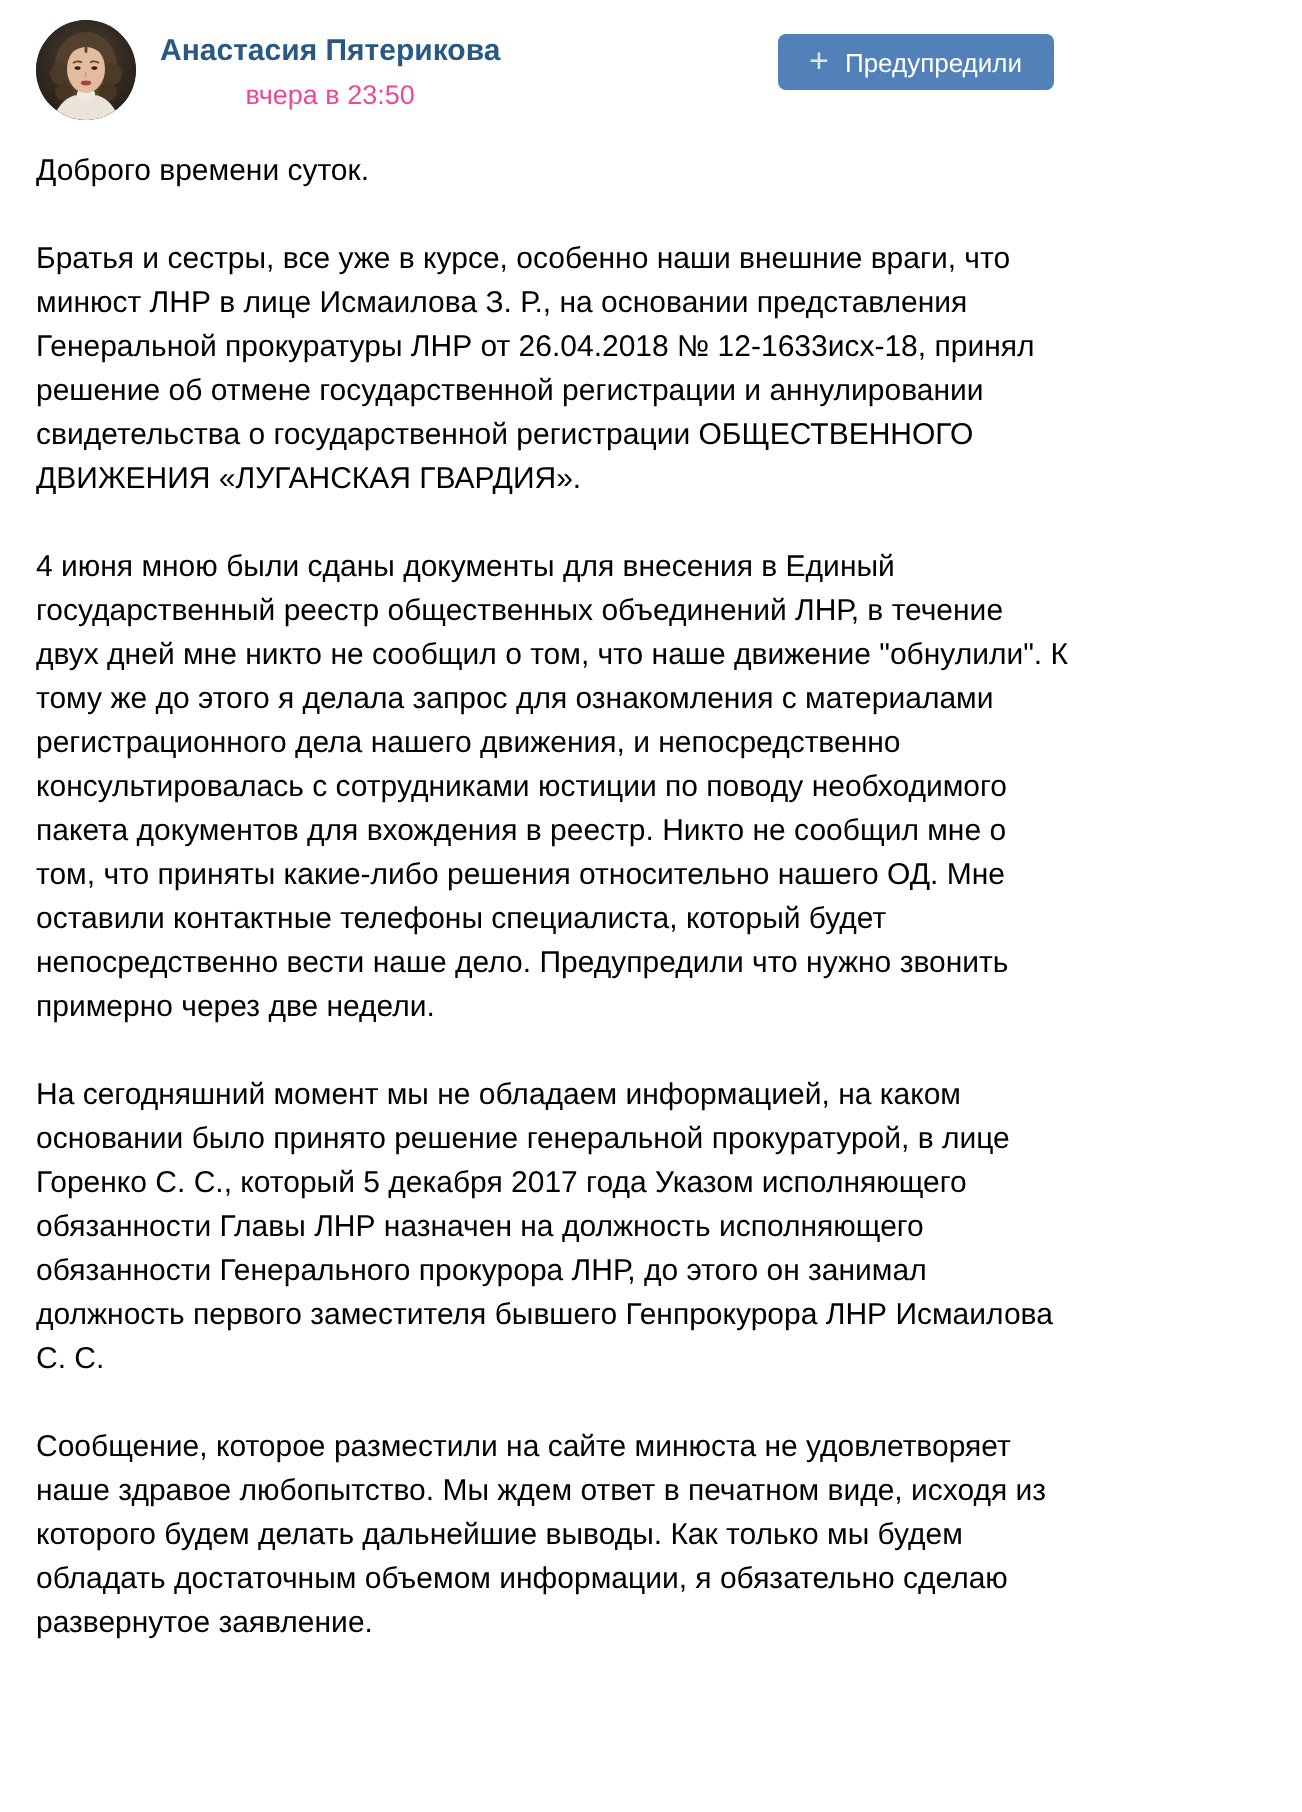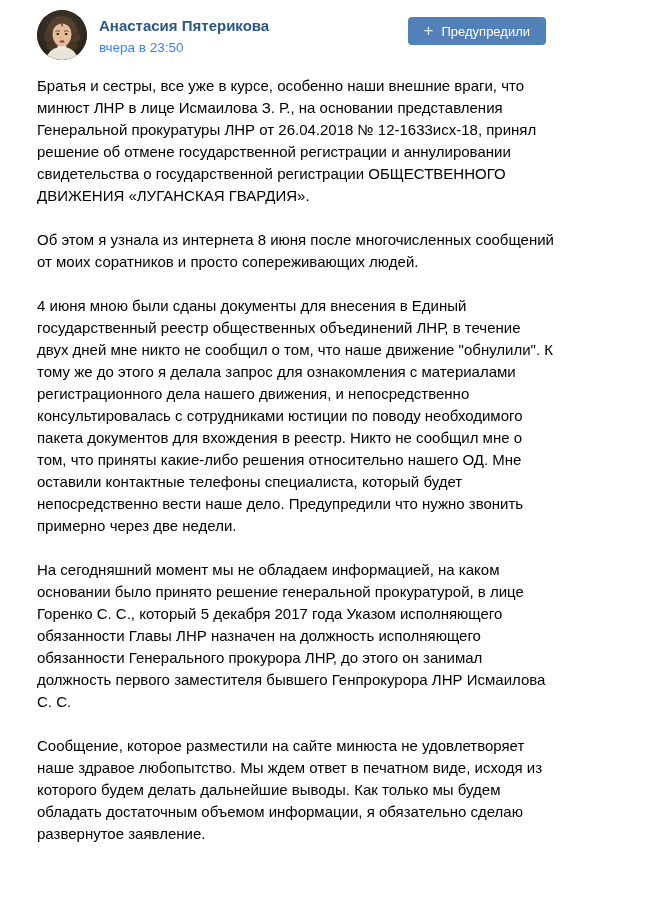--- a/index.html
+++ b/index.html
@@ -11,21 +11,20 @@
     width: 651px;
     height: 906px;
     overflow: hidden;
     font-family: "Liberation Sans", sans-serif;
     -webkit-font-smoothing: antialiased;
   }
   .post-card {
     width: 552px;
     background: #ffffff;
     box-sizing: border-box;
-    margin-left: 19px;
   }
   .post-header {
     position: relative;
     padding: 10px 16px 0 18px;
     display: flex;
     align-items: flex-start;
   }
   .avatar {
     width: 50px;
     height: 50px;
@@ -43,24 +42,25 @@
   .author-name {
     color: #2a5885;
     font-weight: 700;
     font-size: 15px;
     line-height: 17px;
     text-decoration: none;
     cursor: pointer;
     display: inline-block;
   }
   .post-time {
-    color: #3b82f6;
+    color: #ec4899;
     font-size: 13.5px;
     margin-top: 5px;
     cursor: pointer;
+    text-align: center;
   }
   .subscribe-btn {
     position: absolute;
     top: 17px;
     right: 25px;
     height: 28px;
     display: flex;
     align-items: center;
     padding: 0 16px;
     background: #5181b8;
@@ -143,20 +143,20 @@
     </div>
 
     <button class="subscribe-btn">
       <span class="plus">+</span>
       <span>Предупредили</span>
     </button>
 
   </div>
 
   <div class="post-body">
+    <p>Доброго времени суток.</p>
     <p>Братья и сестры, все уже в курсе, особенно наши внешние враги, что минюст ЛНР в лице Исмаилова З. Р., на основании представления Генеральной прокуратуры ЛНР от 26.04.2018 № 12-1633исх-18, принял решение об отмене государственной регистрации и аннулировании свидетельства о государственной регистрации ОБЩЕСТВЕННОГО ДВИЖЕНИЯ «ЛУГАНСКАЯ ГВАРДИЯ».</p>
-    <p>Об этом я узнала из интернета 8 июня после многочисленных сообщений от моих соратников и просто сопереживающих людей.</p>
     <p>4 июня мною были сданы документы для внесения в Единый государственный реестр общественных объединений ЛНР, в течение двух дней мне никто не сообщил о том, что наше движение "обнулили". К тому же до этого я делала запрос для ознакомления с материалами регистрационного дела нашего движения, и непосредственно консультировалась с сотрудниками юстиции по поводу необходимого пакета документов для вхождения в реестр. Никто не сообщил мне о том, что приняты какие-либо решения относительно нашего ОД. Мне оставили контактные телефоны специалиста, который будет непосредственно вести наше дело. Предупредили что нужно звонить примерно через две недели.</p>
     <p>На сегодняшний момент мы не обладаем информацией, на каком основании было принято решение генеральной прокуратурой, в лице Горенко С. С., который 5 декабря 2017 года Указом исполняющего обязанности Главы ЛНР назначен на должность исполняющего обязанности Генерального прокурора ЛНР, до этого он занимал должность первого заместителя бывшего Генпрокурора ЛНР Исмаилова С. С.</p>
     <p>Сообщение, которое разместили на сайте минюста не удовлетворяет наше здравое любопытство. Мы ждем ответ в печатном виде, исходя из которого будем делать дальнейшие выводы. Как только мы будем обладать достаточным объемом информации, я обязательно сделаю развернутое заявление.</p>
   </div>
 
 </div>
 
 </body></html>

